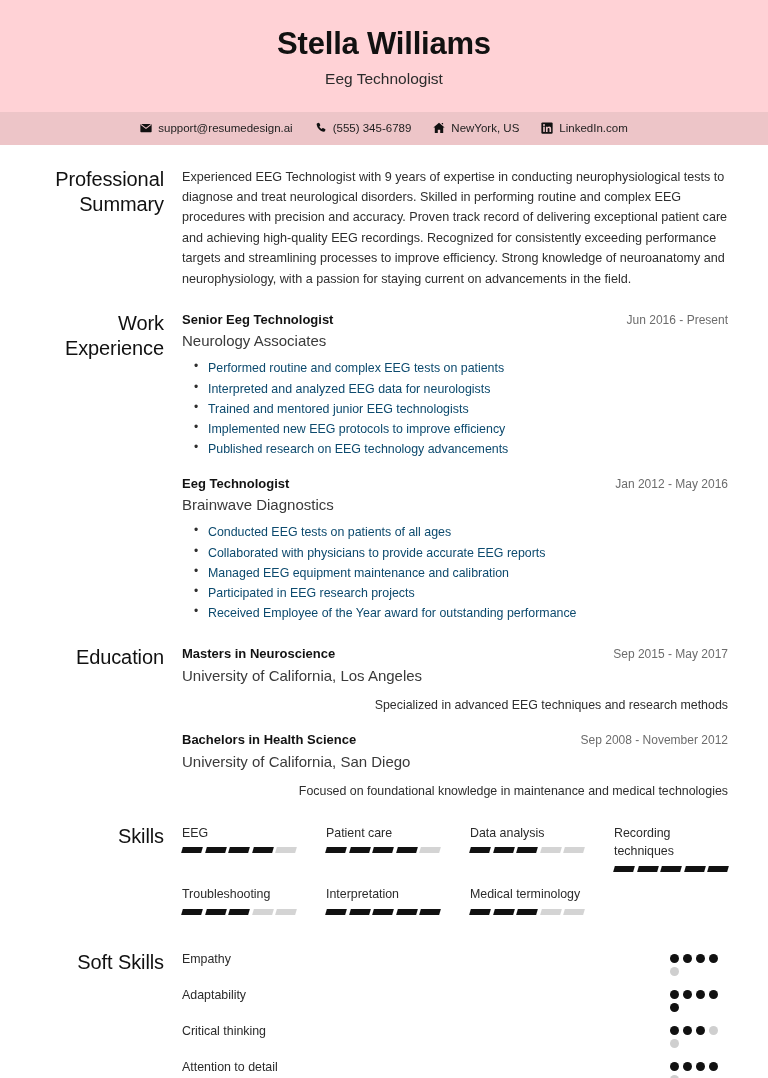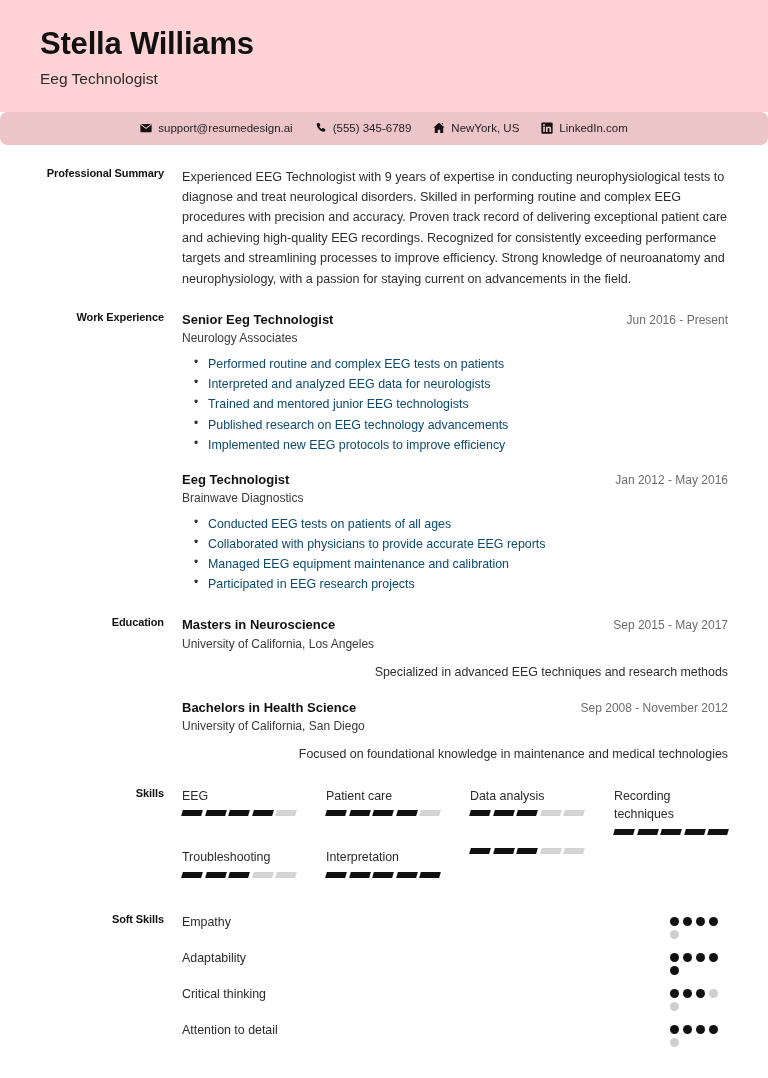--- a/index.html
+++ b/index.html
@@ -8,21 +8,21 @@
     background: #ffffff;
     font-family: "Liberation Sans", sans-serif;
     color: #1a1a1a;
   }
   body { width: 768px; min-height: 1078px; }
 
   
   .header {
     background: #ffd2d6;
     padding: 26px 40px 24px 40px;
-    text-align: left;
+    text-align: center;
   }
   .name {
     font-size: 31px;
     font-weight: bold;
     letter-spacing: -0.2px;
     color: #111111;
     line-height: 1.18;
   }
   .role {
     font-size: 15.5px;
@@ -32,21 +32,20 @@
   }
 
   
   .contact-bar {
     background: #edc5c8;
     height: 33px;
     display: flex;
     align-items: center;
     justify-content: center;
     gap: 22px;
-    border-radius: 7px;
   }
   .contact-item {
     display: flex;
     align-items: center;
     gap: 6px;
     font-size: 11.5px;
     color: #1d1d1d;
     white-space: nowrap;
   }
   .contact-item svg { display: block; }
@@ -56,22 +55,22 @@
   .section {
     display: flex;
     align-items: flex-start;
     padding-top: 22px;
   }
   .section-label {
     width: 142px;
     flex: 0 0 142px;
     text-align: right;
     padding-right: 18px;
-    font-size: 11px;
-    font-weight: bold;
+    font-size: 20px;
+    font-weight: normal;
     color: #111111;
     line-height: 1.25;
     letter-spacing: -0.1px;
   }
   .section-body { flex: 1 1 auto; min-width: 0; }
 
   .summary-text {
     font-size: 12.6px;
     line-height: 1.62;
     color: #2e2e2e;
@@ -93,21 +92,21 @@
     color: #121212;
     line-height: 1.35;
   }
   .entry-date {
     font-size: 12px;
     color: #6c6c6c;
     white-space: nowrap;
     flex: 0 0 auto;
   }
   .entry-org {
-    font-size: 12px;
+    font-size: 15px;
     color: #3a3a3a;
     margin-top: 2px;
     line-height: 1.4;
   }
   .entry-bullets {
     margin: 7px 0 0 0;
     padding-left: 26px;
     list-style: none;
   }
   .entry-bullets li {
@@ -261,35 +260,36 @@
           <div class="entry">
             <div class="entry-head">
               <div class="entry-title">Senior Eeg Technologist</div>
               <div class="entry-date">Jun 2016 - Present</div>
             </div>
             <div class="entry-org">Neurology Associates</div>
             <ul class="entry-bullets">
               <li>Performed routine and complex EEG tests on patients</li>
               <li>Interpreted and analyzed EEG data for neurologists</li>
               <li>Trained and mentored junior EEG technologists</li>
+              <li>Implemented new EEG protocols to improve efficiency</li>
               <li>Published research on EEG technology advancements</li>
-              <li>Implemented new EEG protocols to improve efficiency</li>
             </ul>
           </div>
           <div class="entry">
             <div class="entry-head">
               <div class="entry-title">Eeg Technologist</div>
               <div class="entry-date">Jan 2012 - May 2016</div>
             </div>
             <div class="entry-org">Brainwave Diagnostics</div>
             <ul class="entry-bullets">
               <li>Conducted EEG tests on patients of all ages</li>
               <li>Collaborated with physicians to provide accurate EEG reports</li>
               <li>Managed EEG equipment maintenance and calibration</li>
               <li>Participated in EEG research projects</li>
+              <li>Received Employee of the Year award for outstanding performance</li>
             </ul>
           </div>
         </div>
     </div>
 
     <div class="section">
       <div class="section-label">Education</div>
       <div class="section-body" id="education-body">
           <div class="entry">
             <div class="entry-head">
@@ -368,20 +368,21 @@
               <div class="skill-name">Interpretation</div>
               <div class="bar-track">
                 <span class="bar-seg on"></span>
                 <span class="bar-seg on"></span>
                 <span class="bar-seg on"></span>
                 <span class="bar-seg on"></span>
                 <span class="bar-seg on"></span>
               </div>
             </div>
             <div class="skill">
+              <div class="skill-name">Medical terminology</div>
               <div class="bar-track">
                 <span class="bar-seg on"></span>
                 <span class="bar-seg on"></span>
                 <span class="bar-seg on"></span>
                 <span class="bar-seg"></span>
                 <span class="bar-seg"></span>
               </div>
             </div>
           </div>
       </div>

